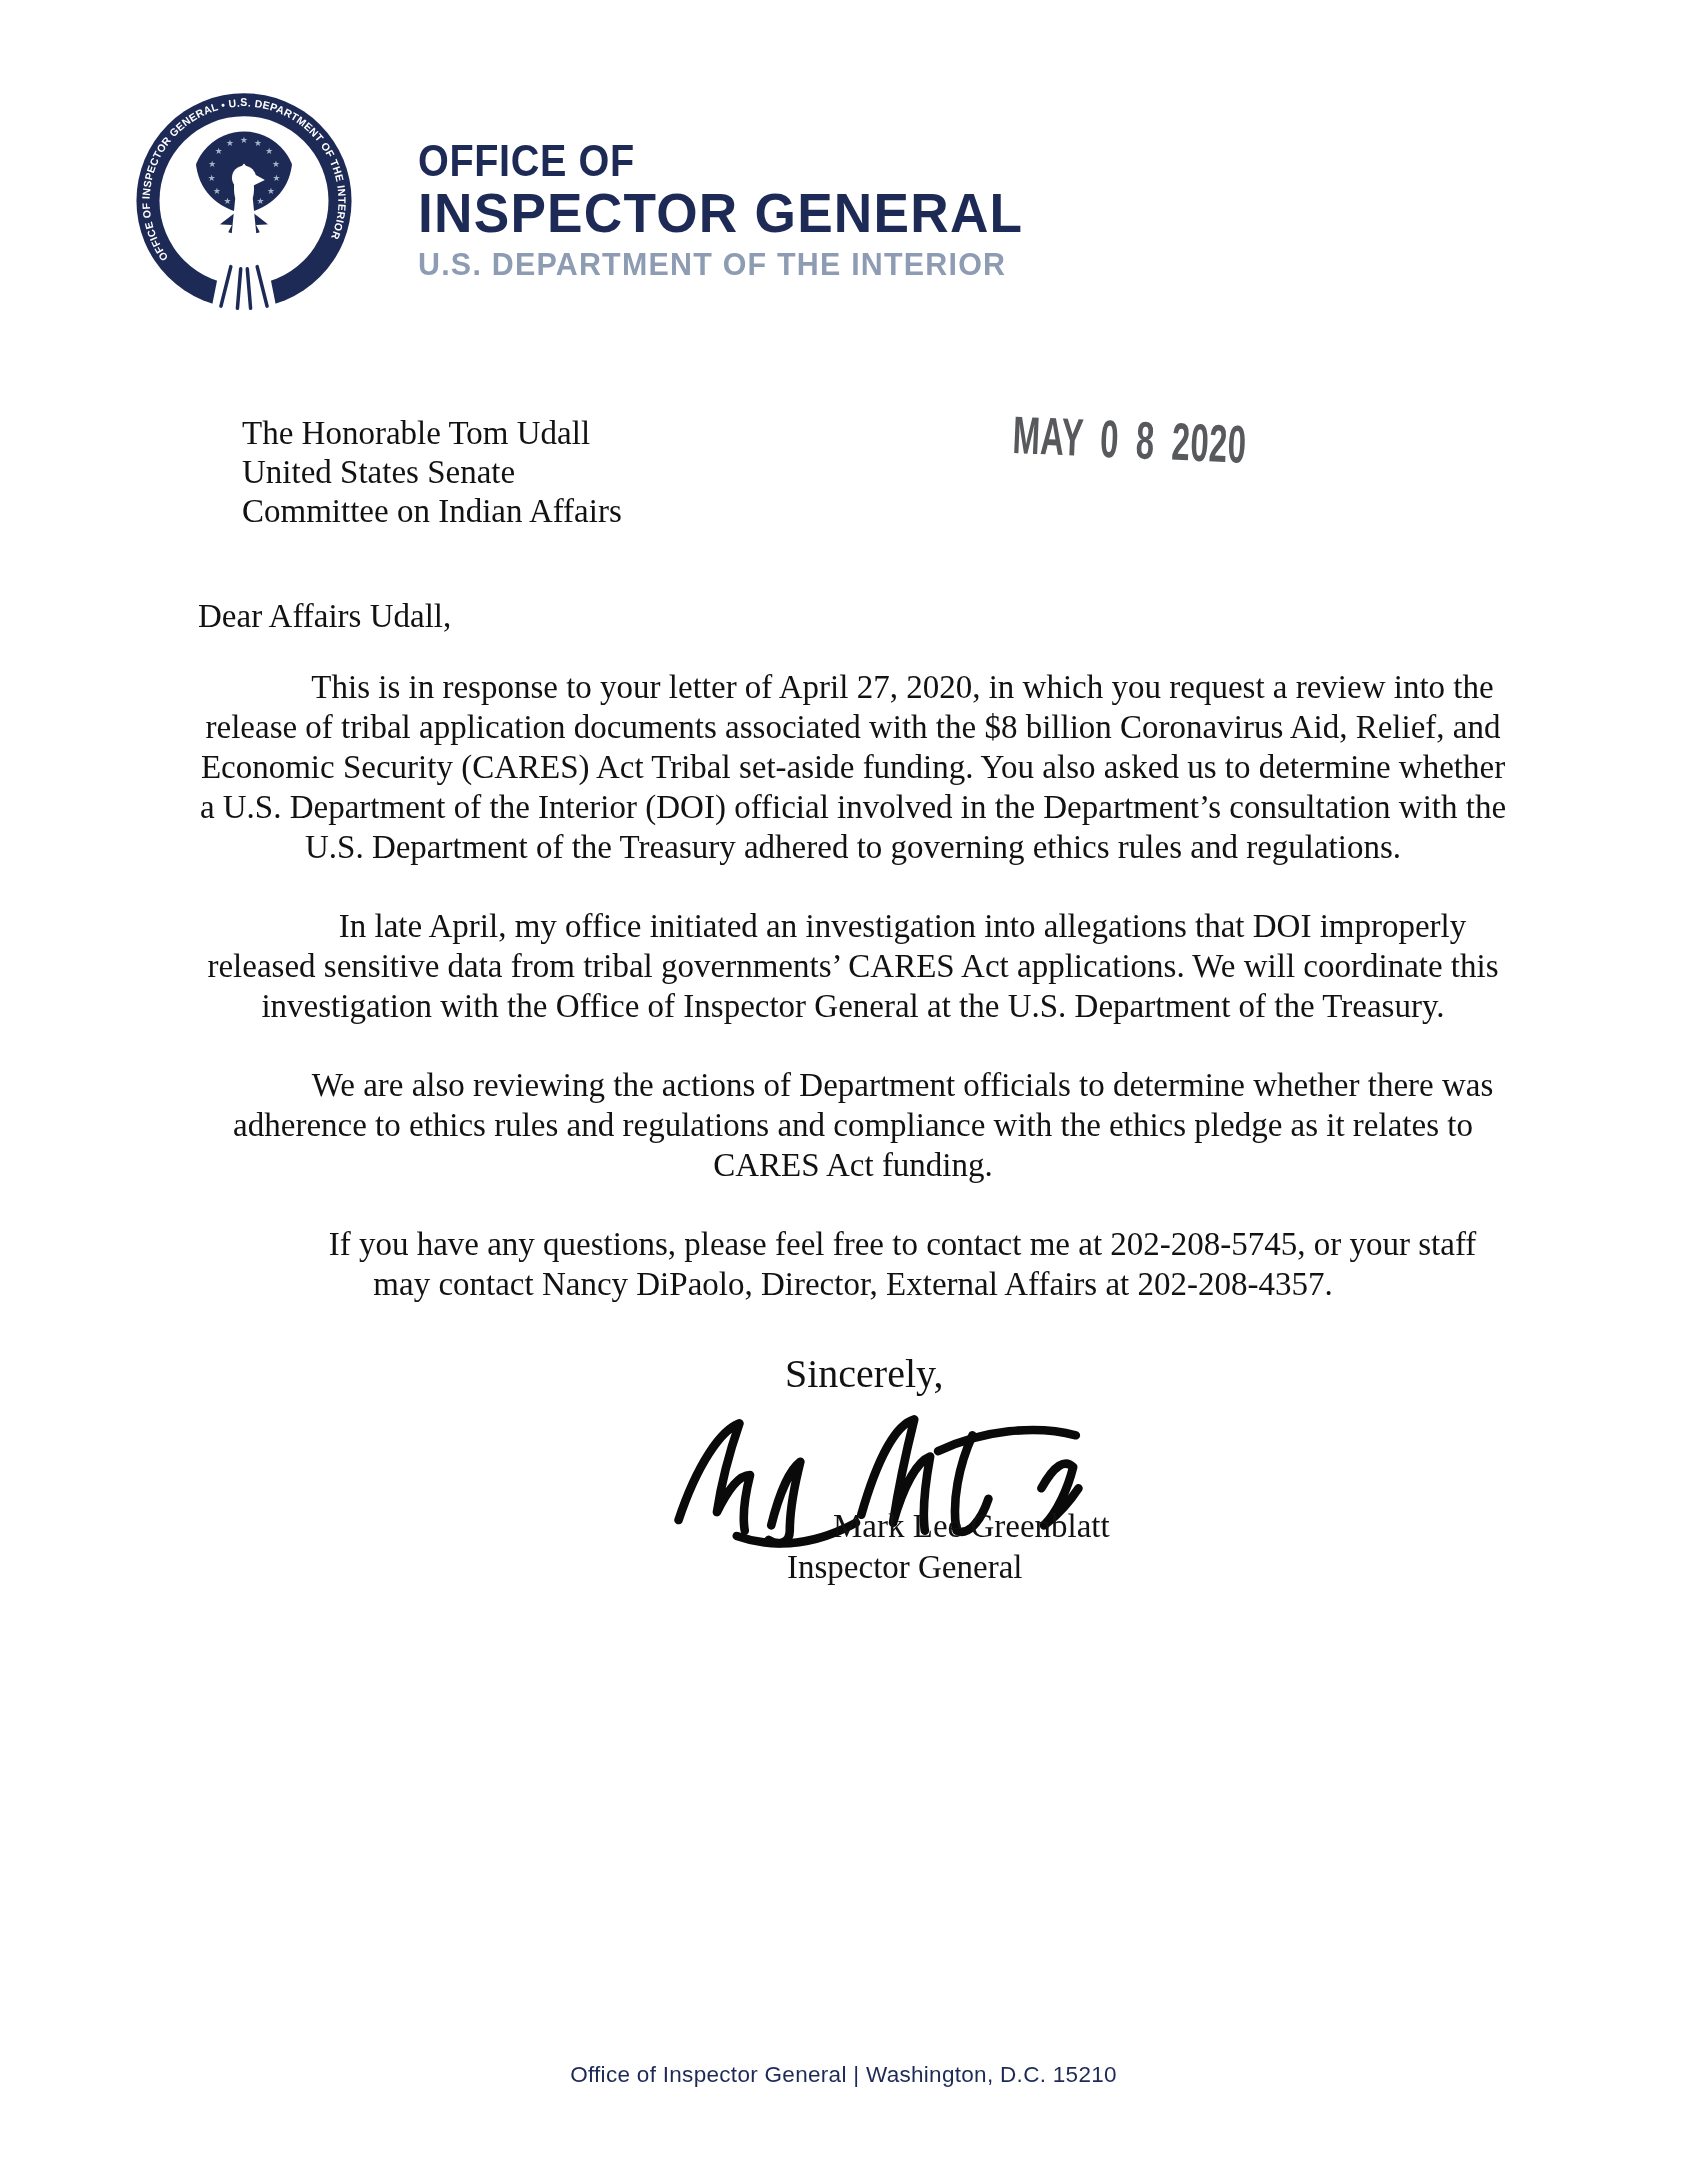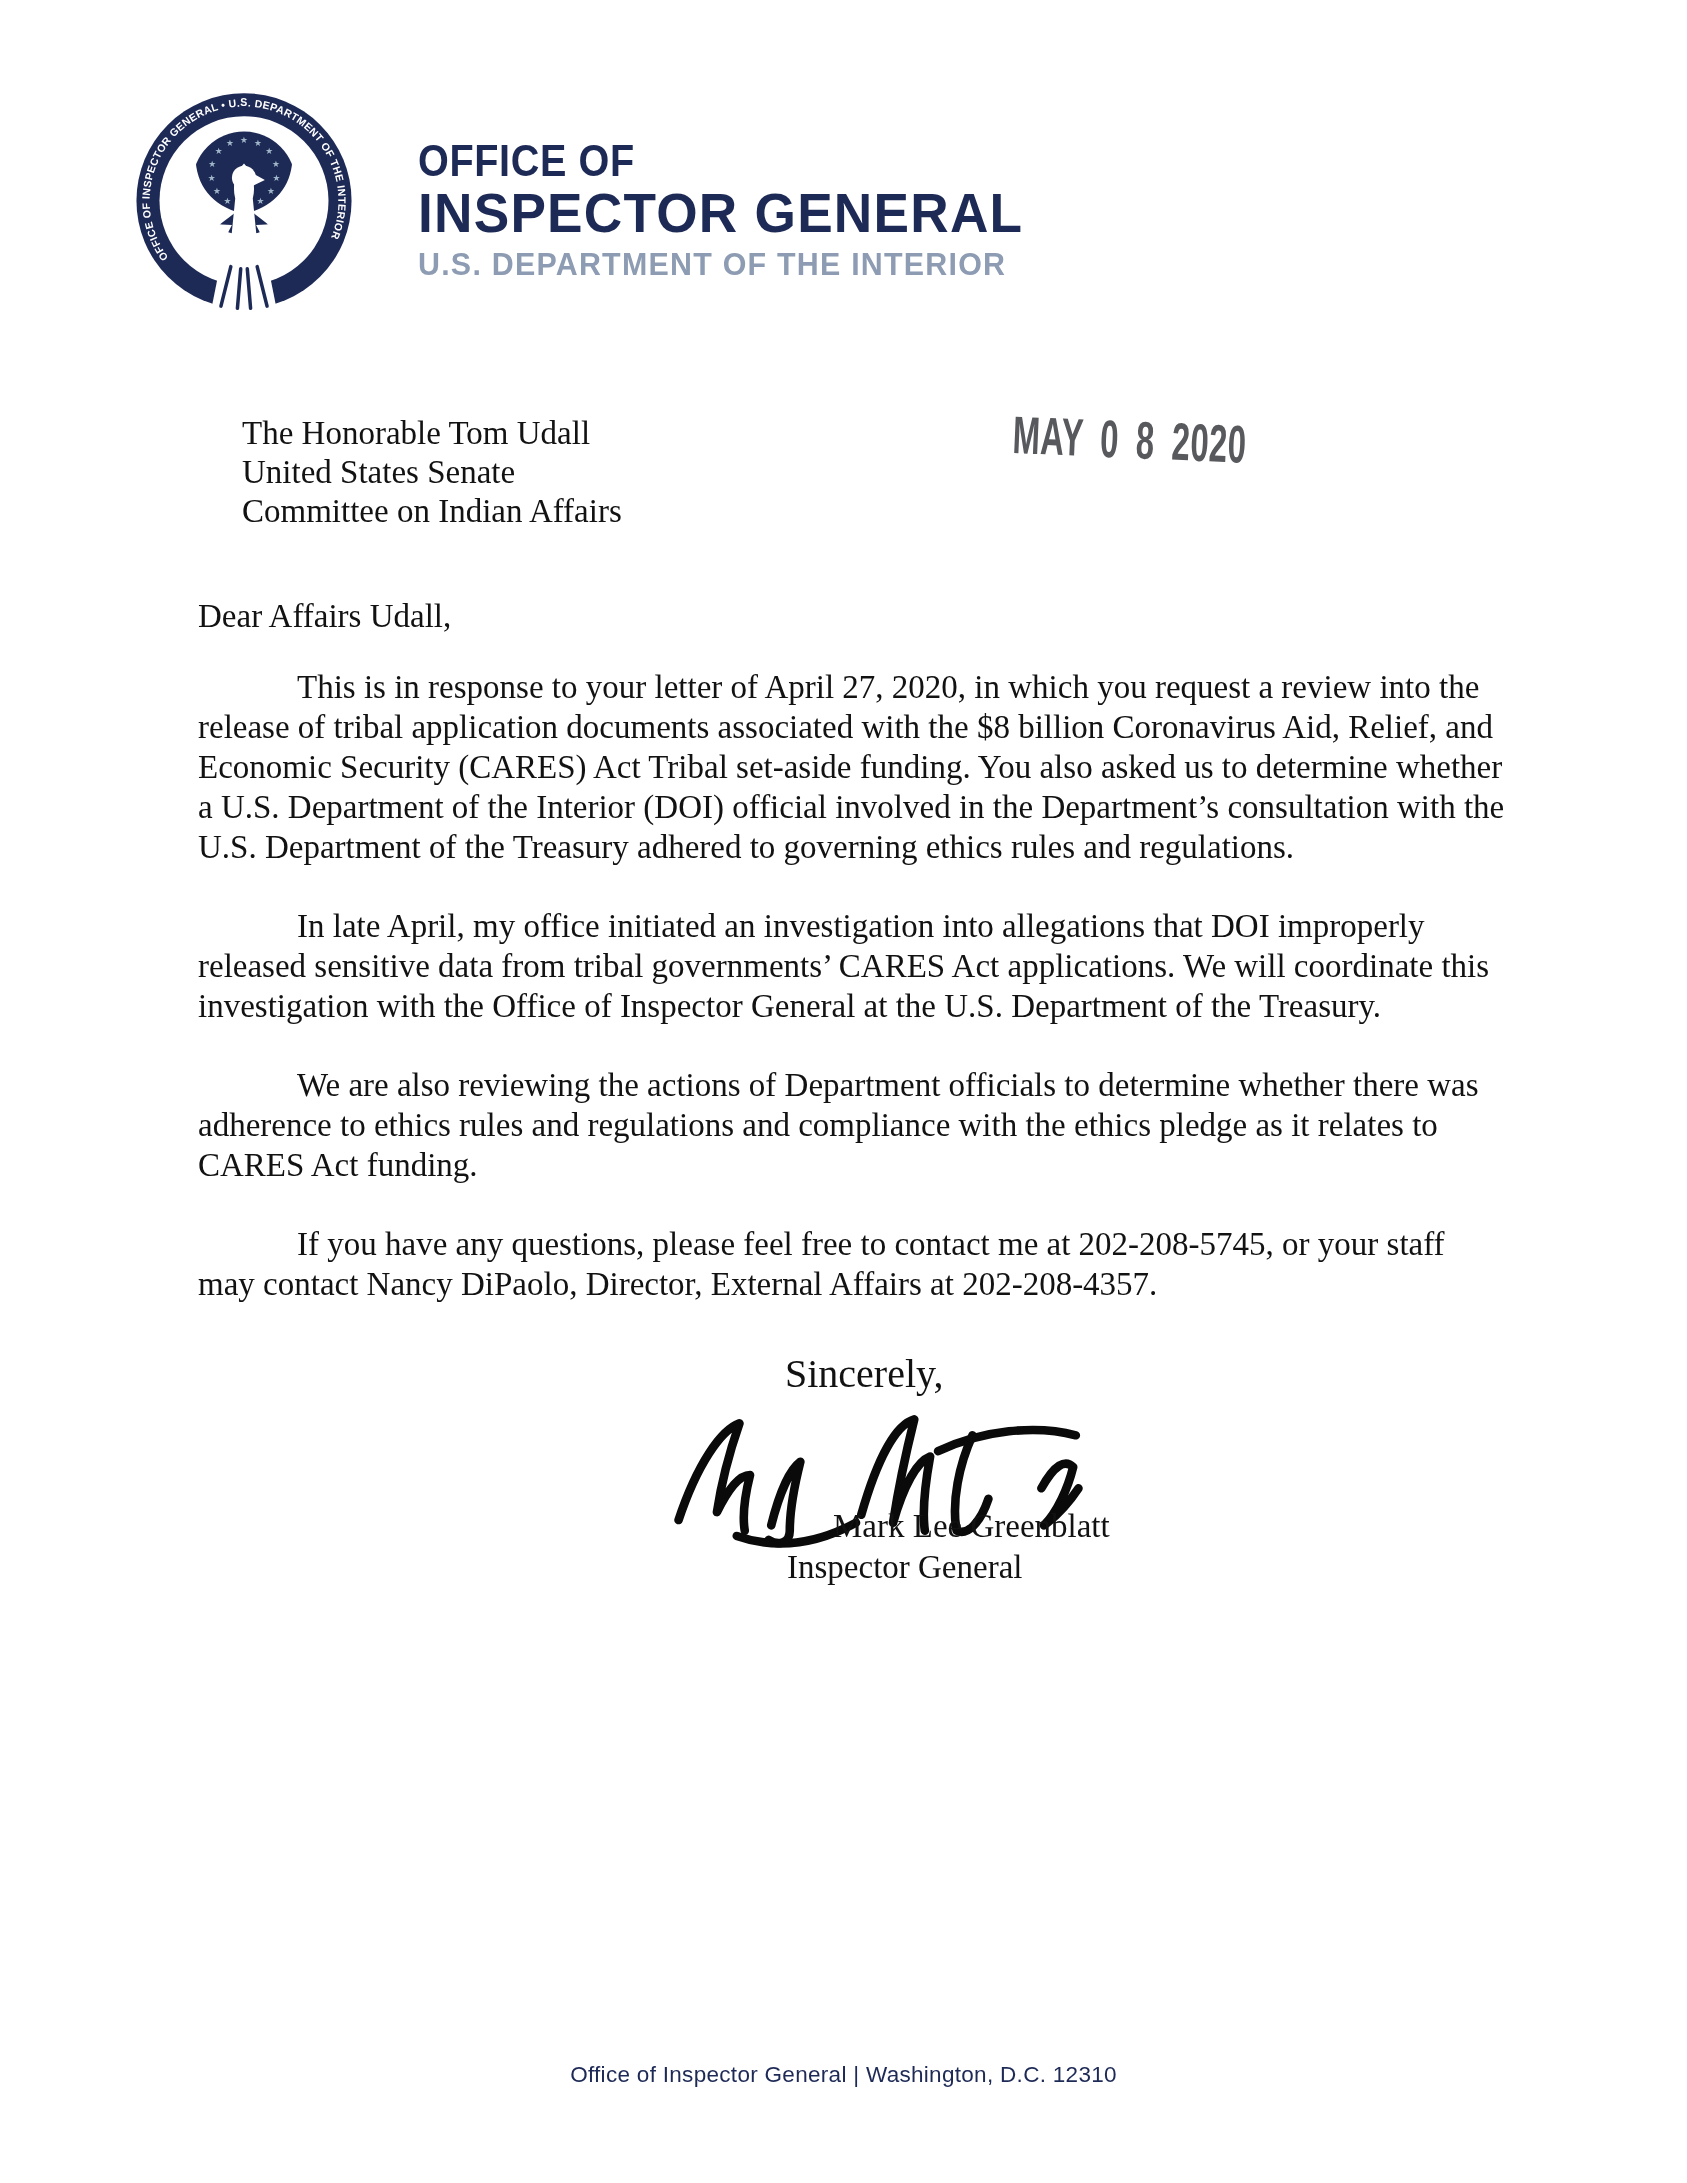--- a/index.html
+++ b/index.html
@@ -34,21 +34,21 @@
     letter-spacing:0.7px;word-spacing:12px;white-space:nowrap;
     transform:rotate(2.4deg) scaleX(.62);transform-origin:left top;
     opacity:.92;
   }
   
   .recipient{position:absolute;left:198px;top:414px;font-size:33px;line-height:39px;margin-left:44px;}
   .salutation{position:absolute;left:198px;top:597px;font-size:33px;line-height:39px;}
   .letter-body{position:absolute;left:198px;top:667px;width:1310px;}
   .letter-body p{
     margin:0 0 39px 0;font-size:33px;line-height:40px;
-    text-indent:99px;text-align:left;
+    text-indent:99px;text-align:center;
   }
   .sincerely{position:absolute;left:785px;top:1350px;font-size:40px;}
   .signature{position:absolute;left:660px;top:1403px;width:437px;height:152px;pointer-events:none;}
   .signer-name{position:absolute;left:833px;top:1508px;font-size:33px;}
   .signer-title{position:absolute;left:787px;top:1549px;font-size:33px;}
   
   .footer{
     position:absolute;left:0;top:2062px;width:100%;
     text-align:center;
     font-family:"Liberation Sans", sans-serif;
@@ -140,16 +140,16 @@
       <path d="M152,82 C164,40 178,14 192,10 C186,34 180,62 176,88 C184,60 194,42 204,38 C200,60 198,80 200,94"></path>
       <path d="M236,22 C226,44 220,72 224,94 C232,98 242,88 248,70"></path>
       <path d="M210,34 C244,18 284,14 314,22"></path>
       <path d="M288,62 C298,44 306,40 312,46 C308,62 300,80 290,90 C298,84 308,74 316,62"></path>
     </g>
   </svg>
 
   <div class="signer-name">Mark Lee Greenblatt</div>
   <div class="signer-title">Inspector General</div>
 
-  <div class="footer">Office of Inspector General | Washington, D.C. 12310</div>
+  <div class="footer">Office of Inspector General | Washington, D.C. 15210</div>
 
 </div>
 
 
 </body></html>

